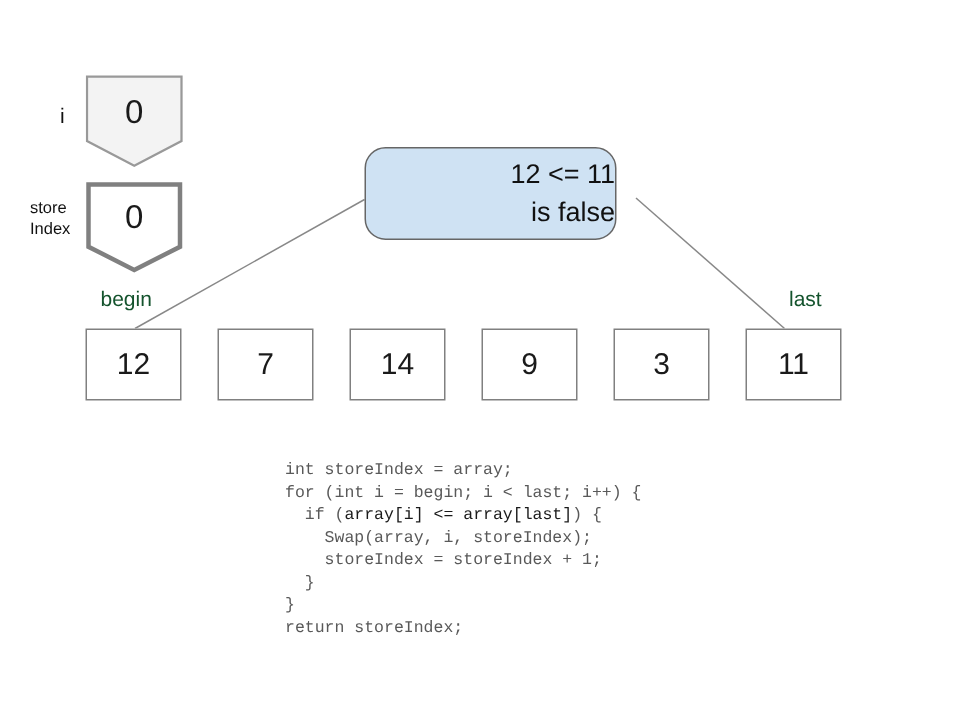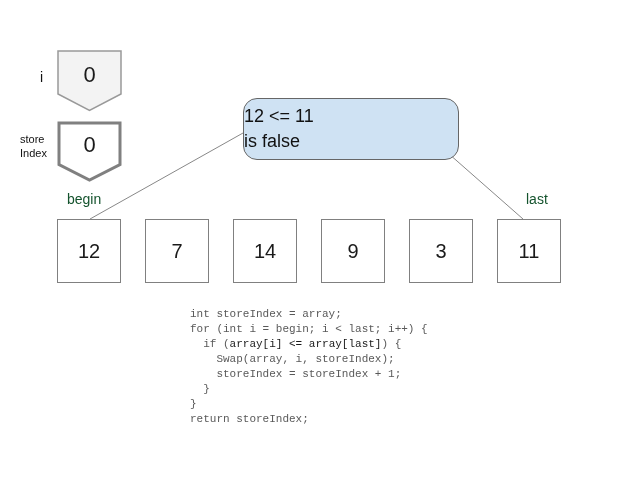--- a/index.html
+++ b/index.html
@@ -47,48 +47,48 @@
   .label-store {
     position: absolute;
     left: 20px; top: 132px;
     font-size: 11px;
     line-height: 14px;
     color: #111111;
   }
   .callout {
     position: absolute;
     left: 243px; top: 98px;
-    width: 216px; height: 62px;
+    width: 168px; height: 62px;
     box-sizing: border-box;
     background: #cfe2f3;
     border: 1px solid #666666;
     border-radius: 14px;
     display: flex;
     flex-direction: column;
-    align-items: flex-start;
+    align-items: flex-end;
     justify-content: center;
     font-size: 18px;
     line-height: 25px;
     color: #111111;
   }
   .array-label {
     position: absolute;
     font-size: 14px;
     color: #14532d;
   }
   .array-label.begin { left: 67px;  top: 191px; }
   .array-label.last  { left: 515px; top: 191px; margin-left: 11px; }
   .array-row {
     position: absolute;
     left: 57px; top: 219px;
     display: flex;
     gap: 24px;
   }
   .array-cell {
-    width: 64px; height: 64px;
+    width: 64px; height: 48px;
     box-sizing: border-box;
     background: #ffffff;
     border: 1px solid #808080;
     display: flex;
     align-items: center;
     justify-content: center;
     font-size: 20px;
     color: #1a1a1a;
   }
   .code-block {

